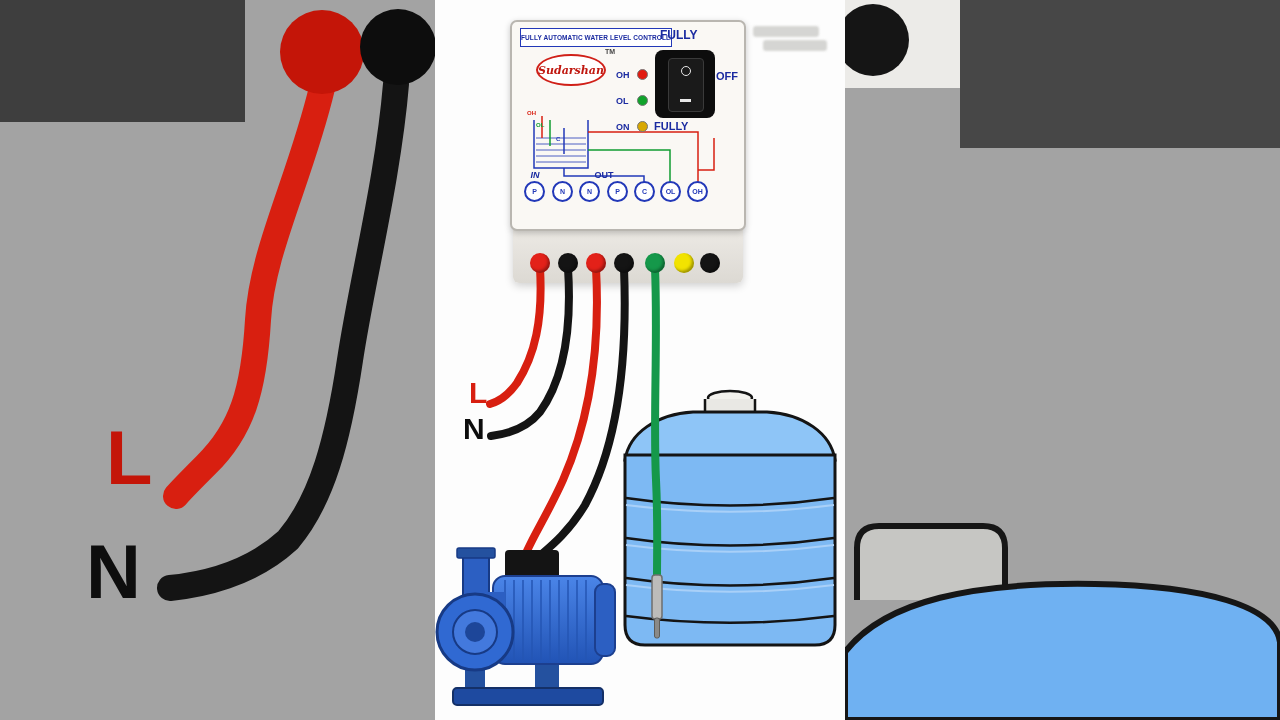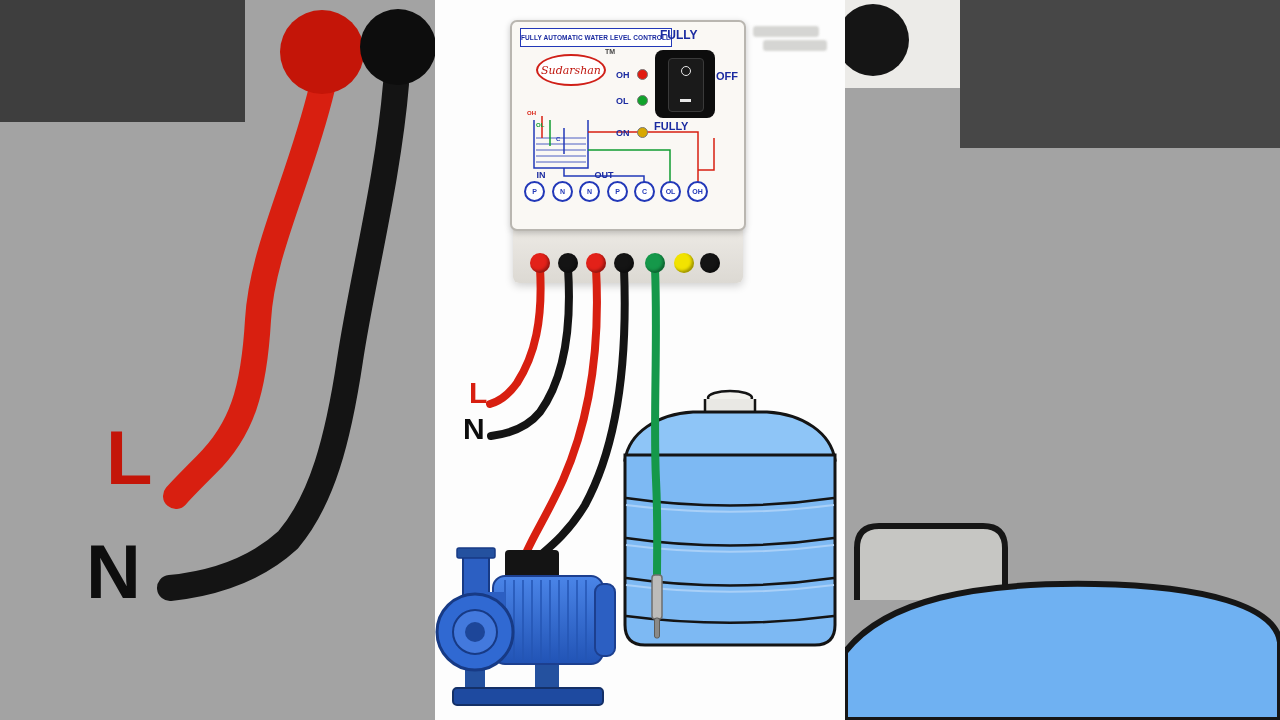--- a/index.html
+++ b/index.html
@@ -22,38 +22,38 @@
   .watermark .bar2{position:absolute;left:10px;top:14px;width:64px;height:11px;background:#cfcfcc;border-radius:3px;}
   
   .controller{position:absolute;left:75px;top:20px;width:232px;height:207px;background:#faf8f4;
               border:2px solid #b9b6b0;border-radius:7px;z-index:2;box-shadow:0 2px 6px rgba(0,0,0,.22);}
   .panel-circuit{position:absolute;left:0;top:0;z-index:1;}
   .title-box{position:absolute;left:8px;top:6px;width:150px;height:17px;border:1px solid #2238b8;background:#fff;
              color:#1a2aa0;font-size:6.5px;font-weight:bold;text-align:center;line-height:17px;
              letter-spacing:.1px;z-index:2;white-space:nowrap;overflow:hidden;}
   .brand-oval{position:absolute;left:24px;top:32px;width:66px;height:28px;border:2px solid #d02018;border-radius:50%;
               display:flex;align-items:center;justify-content:center;z-index:2;background:#fff;}
-  .brand-oval span{font-family:"DejaVu Serif",serif;font-style:italic;font-weight:normal;font-size:11px;color:#c01810;}
+  .brand-oval span{font-family:"DejaVu Serif",serif;font-style:italic;font-weight:bold;font-size:11px;color:#c01810;}
   .tm{position:absolute;left:93px;top:26px;font-size:7px;font-weight:bold;color:#444;z-index:2;}
   .auto-label{position:absolute;left:148px;top:6px;font-size:12px;font-weight:bold;color:#1a2aa0;z-index:2;}
   .off-label{position:absolute;left:204px;top:48px;font-size:11px;font-weight:bold;color:#1a2aa0;z-index:2;}
   .manual-label{position:absolute;left:142px;top:98px;font-size:11px;font-weight:bold;color:#1a2aa0;z-index:2;}
   .rocker{position:absolute;left:143px;top:28px;width:60px;height:68px;background:#0d0d0d;border-radius:8px;z-index:2;}
   .rocker .well{position:absolute;left:13px;top:8px;width:34px;height:52px;background:#1a1a1a;border:1px solid #3a3a3a;border-radius:4px;}
   .rocker .o-mark{position:absolute;left:12px;top:7px;width:8px;height:8px;border:1.5px solid #e8e8e8;border-radius:50%;}
   .rocker .i-mark{position:absolute;left:11px;bottom:9px;width:11px;height:3px;background:#e8e8e8;}
   .led-row{position:absolute;left:104px;display:flex;align-items:center;gap:6px;z-index:2;}
   .led-row .led-label{font-size:9px;font-weight:bold;color:#1a2aa0;width:15px;}
   .led-row .led-dot{width:9px;height:9px;border-radius:50%;border:1px solid #777;}
   .mini-label{position:absolute;font-size:6px;font-weight:bold;z-index:2;}
   .mini-oh{left:15px;top:88px;color:#d81f10;}
   .mini-ol{left:24px;top:100px;color:#0f9c30;}
   .mini-c{left:44px;top:114px;color:#2238b8;}
   .grp{position:absolute;top:148px;font-size:9px;font-weight:bold;color:#1a2aa0;text-align:center;z-index:2;}
-  .grp.in{left:14px;width:30px;}
+  .grp.in{left:8px;width:30px;font-style:italic;}
   .grp.out{left:72px;width:40px;}
   .term{position:absolute;top:159px;width:21px;height:21px;border-radius:50%;background:#fff;border:2px solid #2238b8;
         color:#2238b8;font-size:7px;font-weight:bold;display:flex;align-items:center;justify-content:center;
         box-sizing:border-box;z-index:2;}
   
   .connector-strip{position:absolute;left:78px;top:227px;width:230px;height:56px;z-index:1;
                    background:linear-gradient(#edeae5,#dcd9d3);border-radius:0 0 6px 6px;
                    box-shadow:0 3px 8px rgba(0,0,0,.18);}
   .dot{position:absolute;top:253px;width:20px;height:20px;border-radius:50%;z-index:3;box-shadow:inset -2px -2px 3px rgba(0,0,0,.35);}
   
@@ -135,21 +135,21 @@
       <div class="manual-label">FULLY</div>
 
       <div class="led-row" style="top:47px">
         <span class="led-label">OH</span>
         <span class="led-dot" style="background-color: rgb(225, 27, 16);"></span>
       </div>
       <div class="led-row" style="top:73px">
         <span class="led-label">OL</span>
         <span class="led-dot" style="background-color: rgb(15, 163, 42);"></span>
       </div>
-      <div class="led-row" style="top:105px">
+      <div class="led-row" style="top:99px">
         <span class="led-label">ON</span>
         <span class="led-dot" style="background-color: rgb(216, 168, 0);"></span>
       </div>
 
       <span class="mini-label mini-oh">OH</span>
       <span class="mini-label mini-ol">OL</span>
       <span class="mini-label mini-c">C</span>
 
       <div class="grp in">IN</div>
       <div class="grp out">OUT</div>

